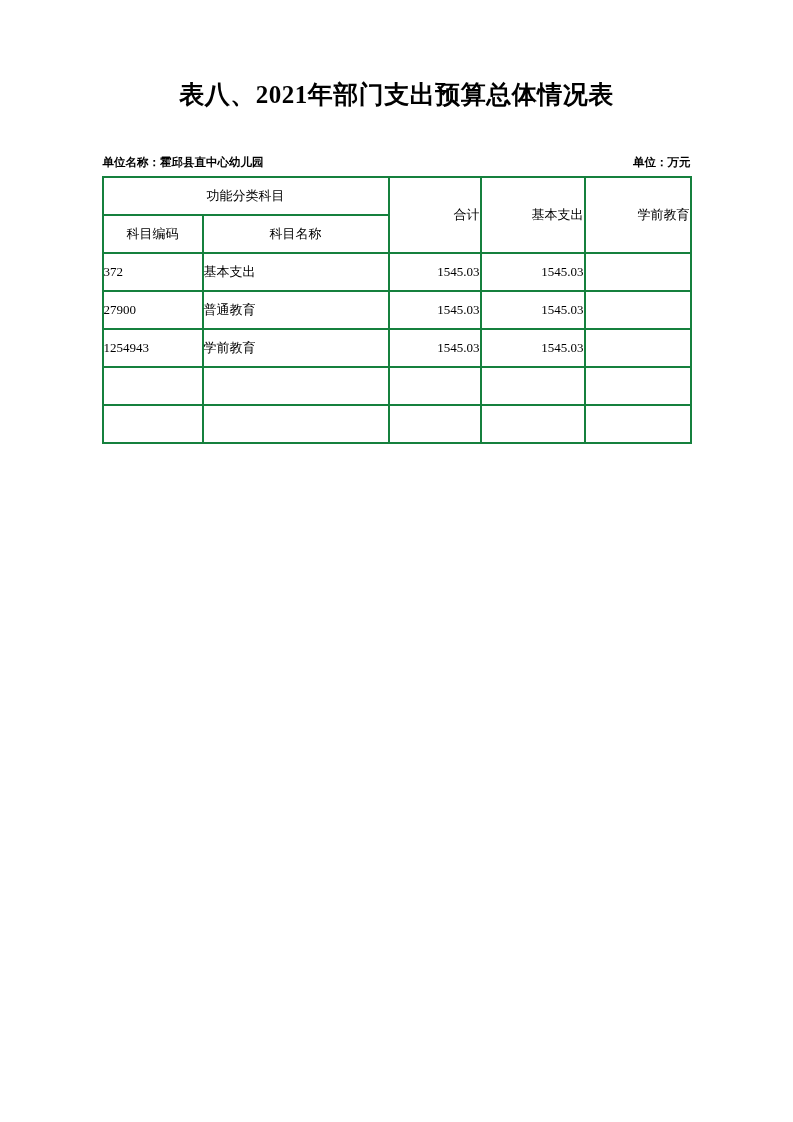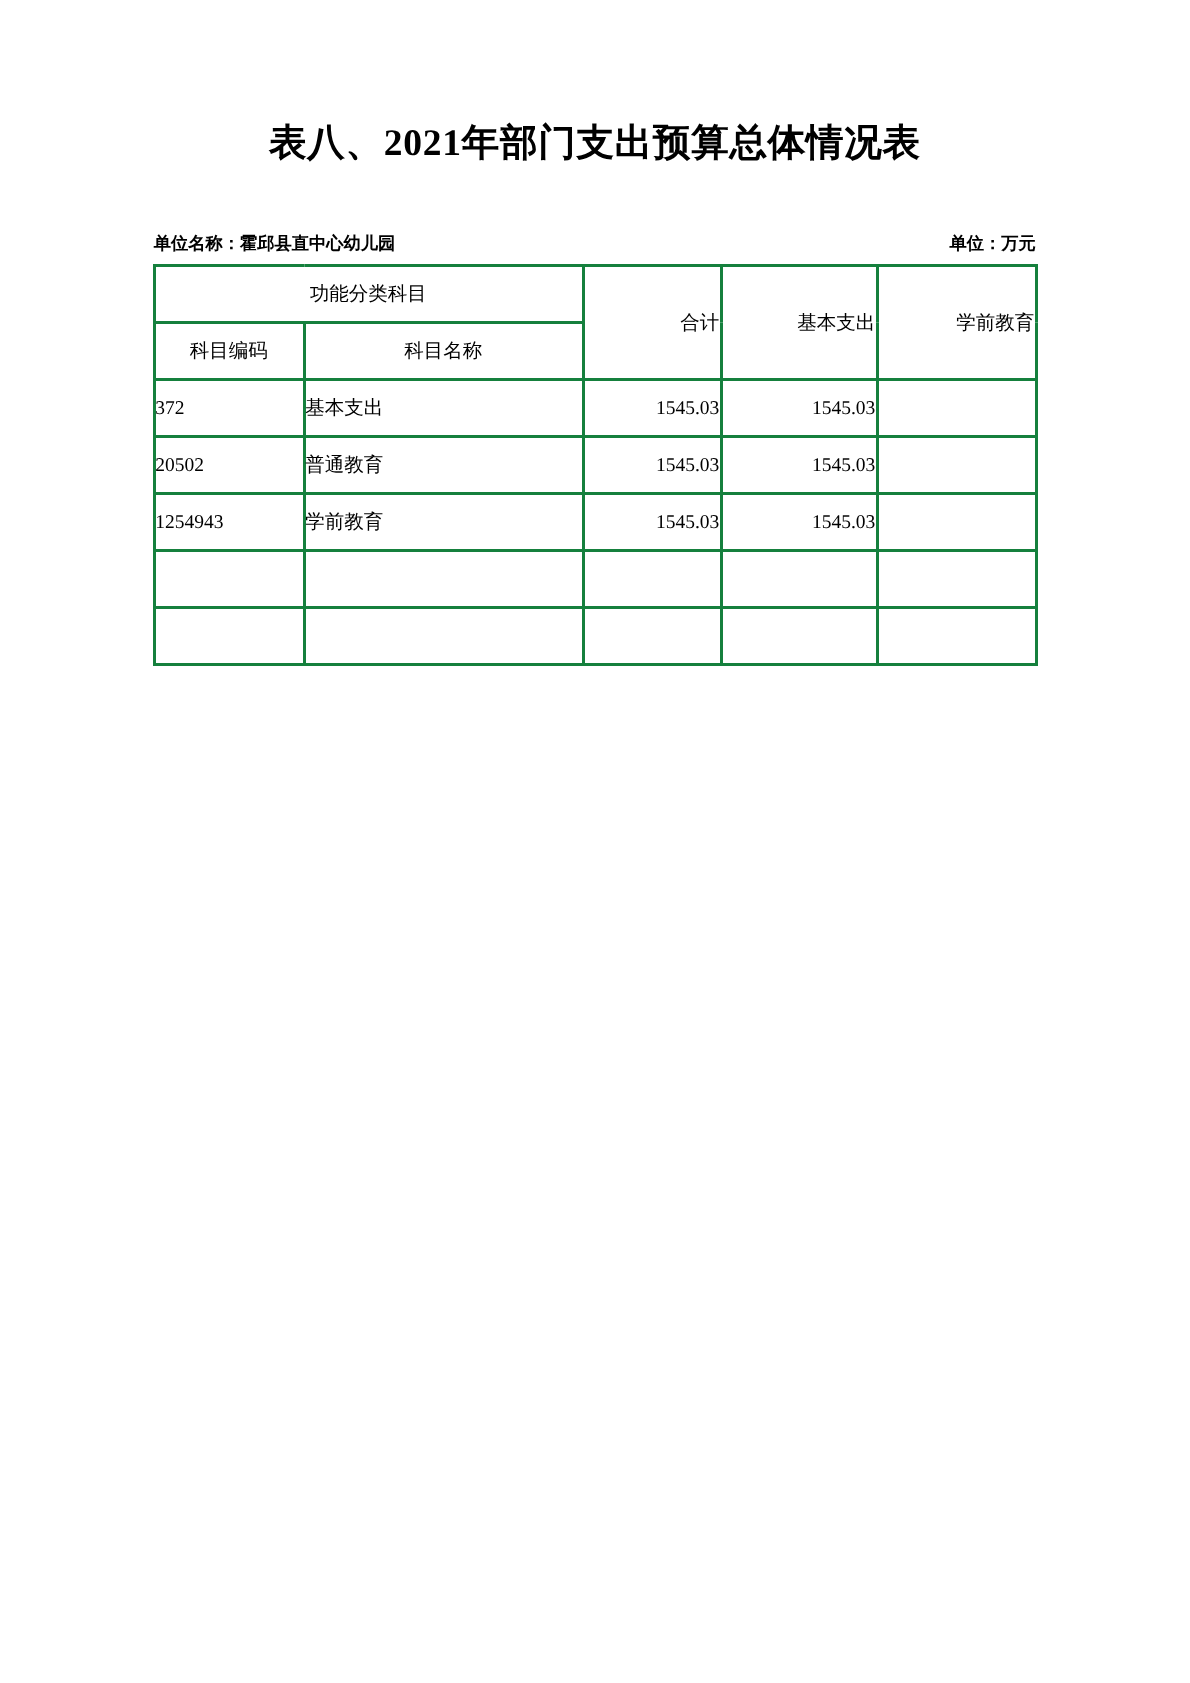--- a/index.html
+++ b/index.html
@@ -139,21 +139,21 @@
     </thead>
     <tbody>
       <tr>
         <td class="body-cell code">372</td>
         <td class="body-cell name">基本支出</td>
         <td class="body-cell num">1545.03</td>
         <td class="body-cell num">1545.03</td>
         <td class="body-cell num"></td>
       </tr>
       <tr>
-        <td class="body-cell code">20502</td>
+        <td class="body-cell code">27900</td>
         <td class="body-cell name">普通教育</td>
         <td class="body-cell num">1545.03</td>
         <td class="body-cell num">1545.03</td>
         <td class="body-cell num"></td>
       </tr>
       <tr>
         <td class="body-cell code">1254943</td>
         <td class="body-cell name">学前教育</td>
         <td class="body-cell num">1545.03</td>
         <td class="body-cell num">1545.03</td>

